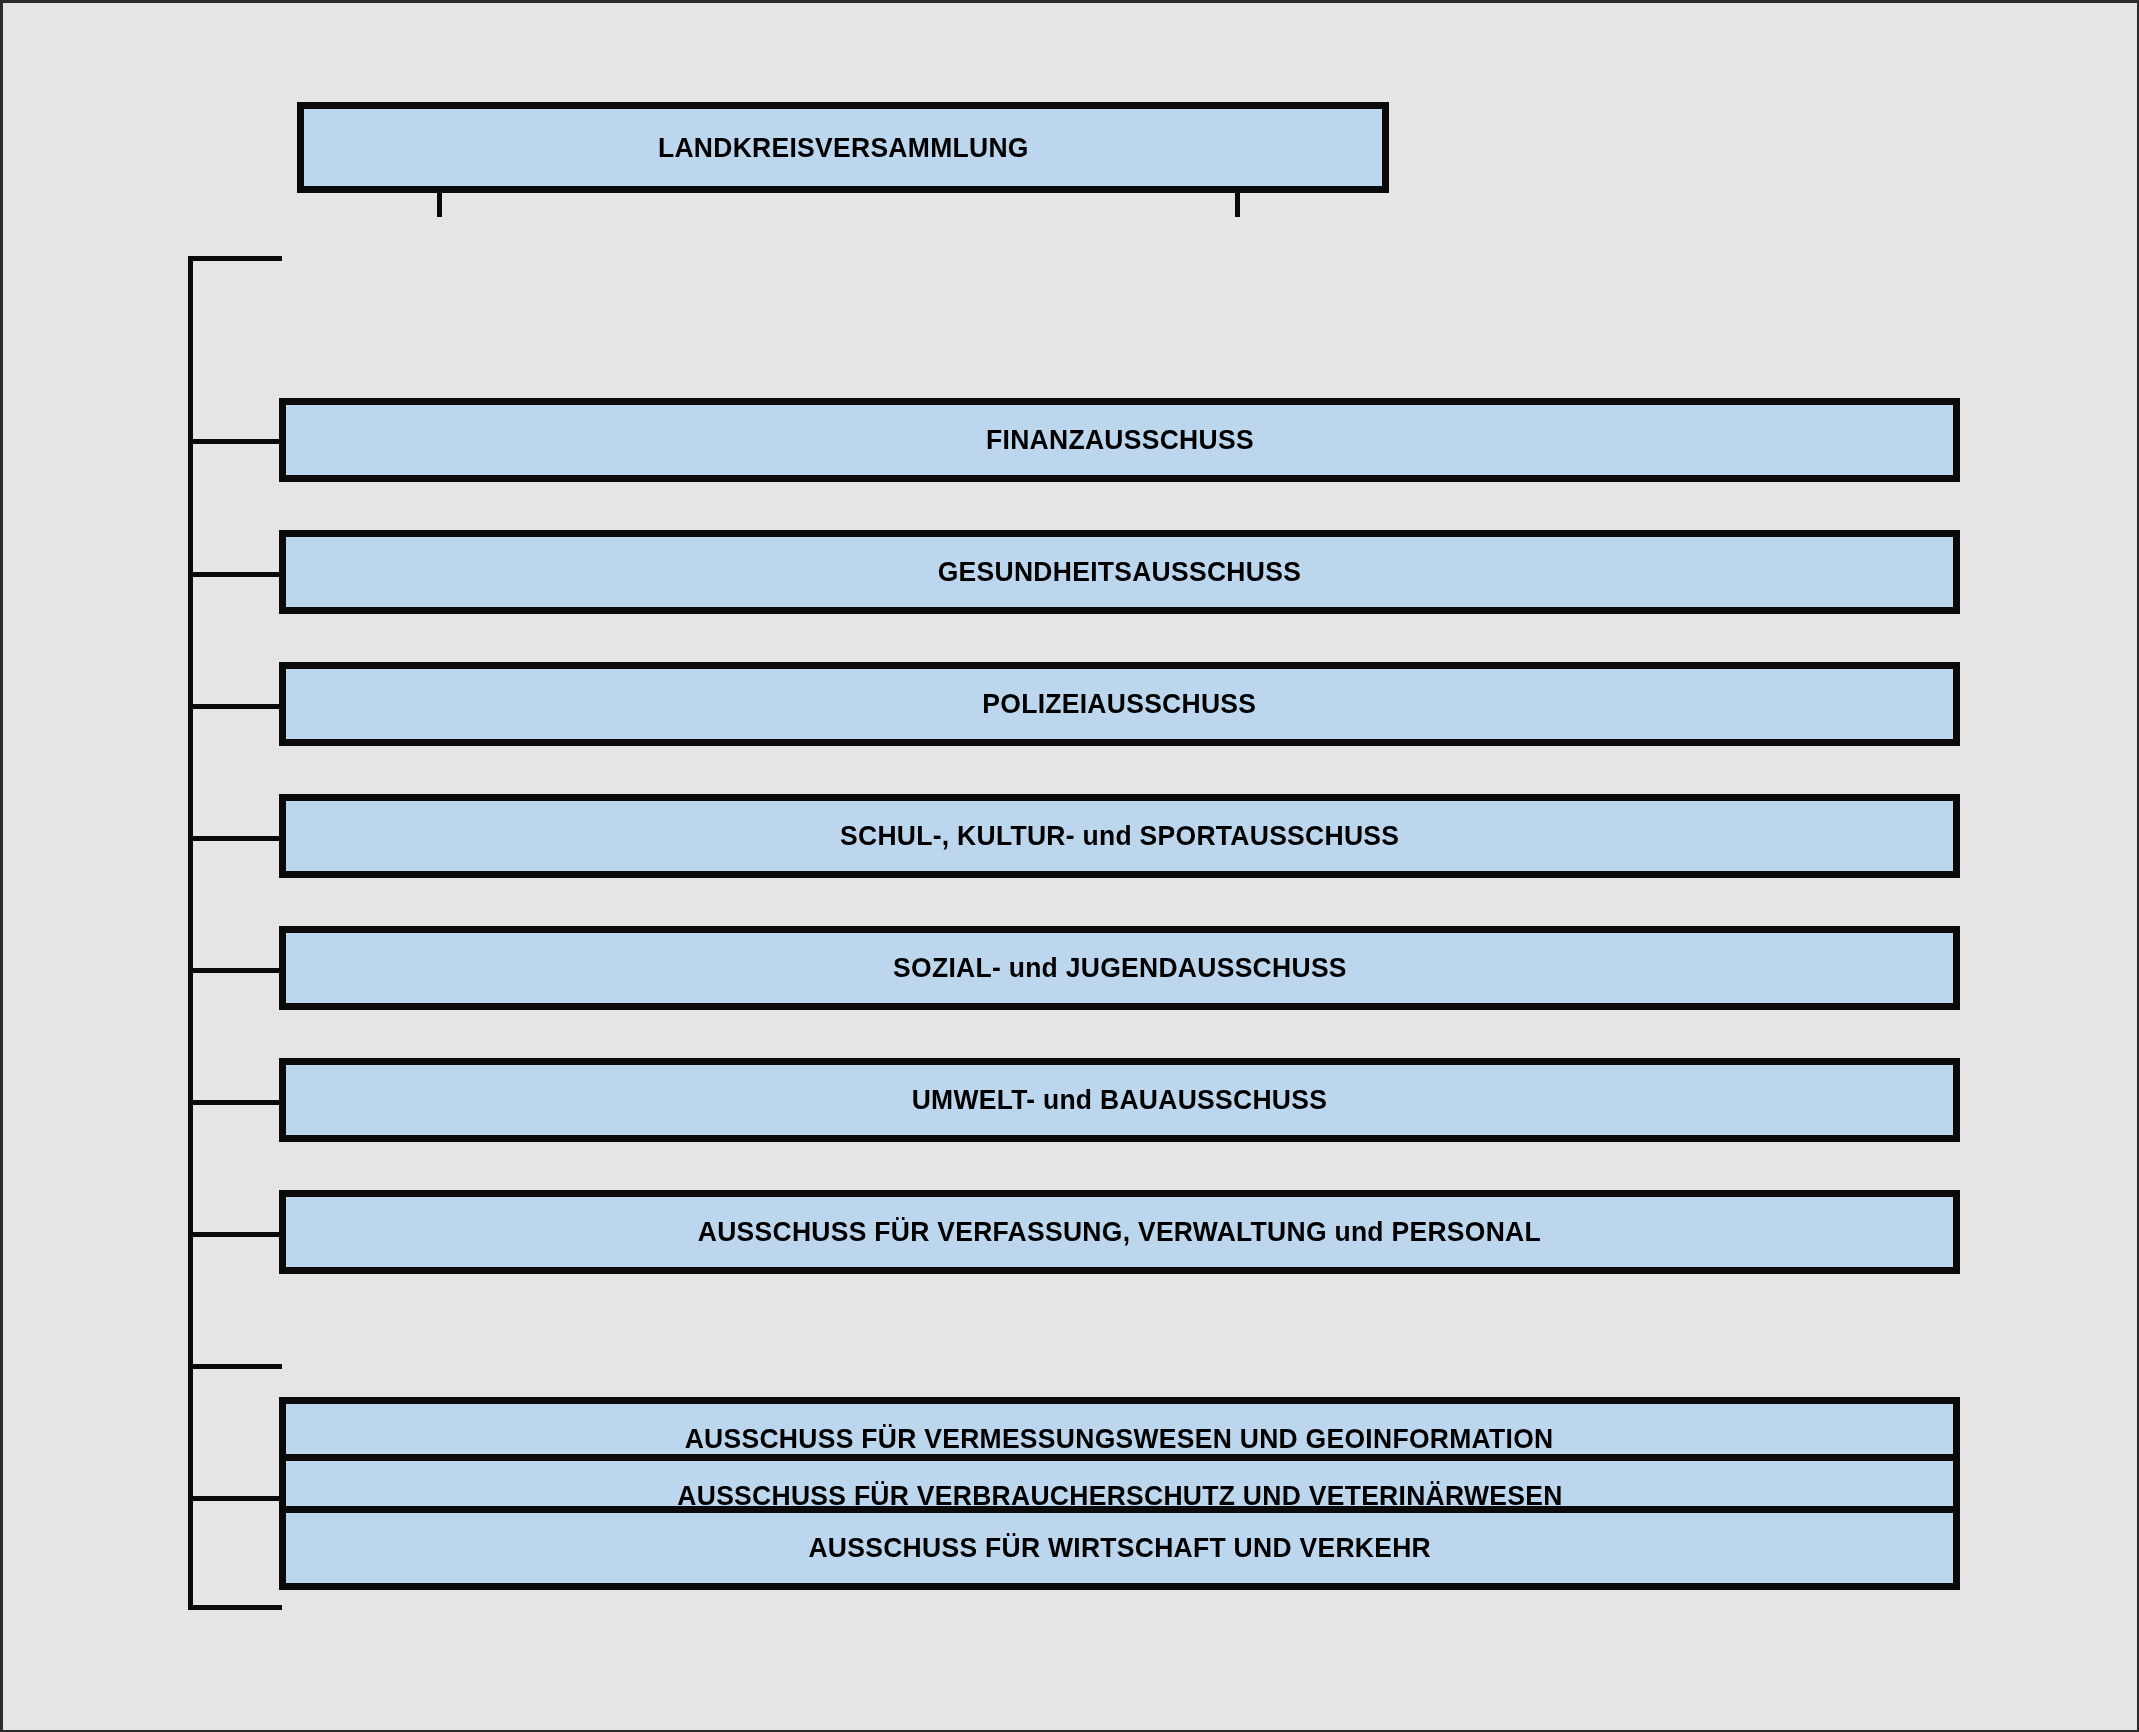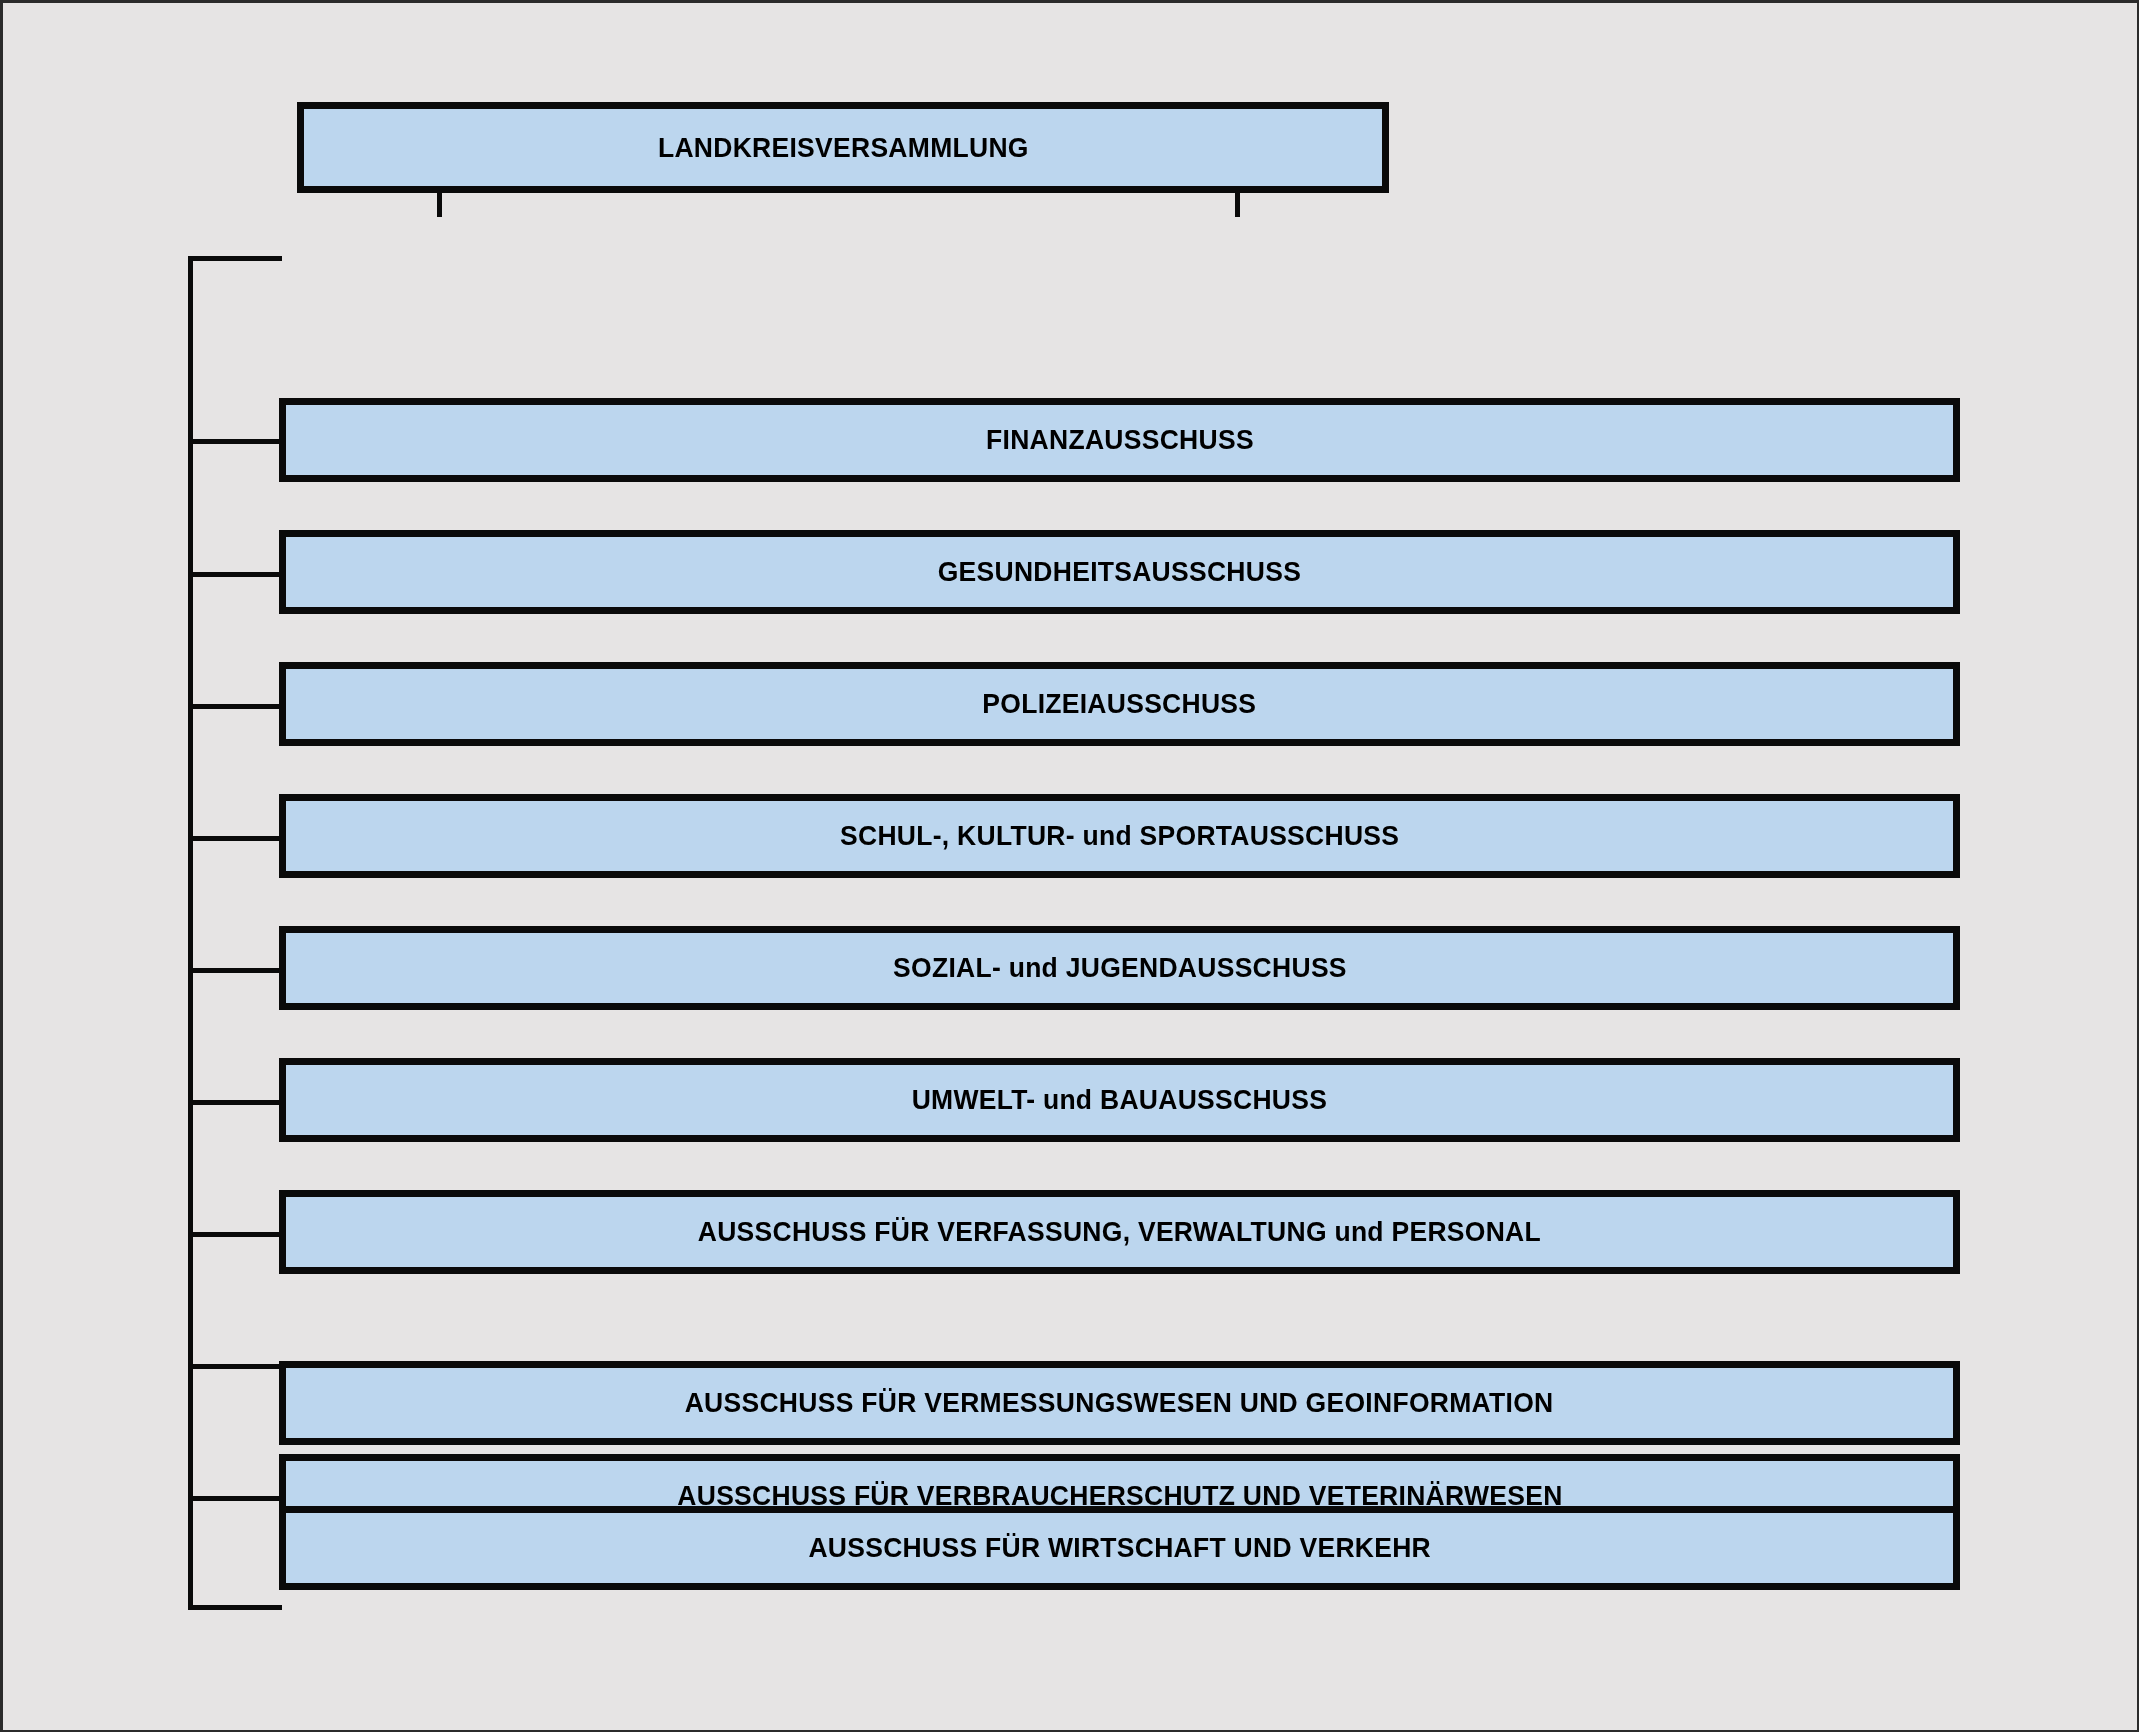--- a/index.html
+++ b/index.html
@@ -157,21 +157,21 @@
   </div>
   <div class="node cmt" style="top:1055px;">
     <span class="label">UMWELT- und BAUAUSSCHUSS</span>
   </div>
   <div class="node cmt" style="top:923px;">
     <span class="label">SOZIAL- und JUGENDAUSSCHUSS</span>
   </div>
   <div class="node cmt" style="top:1187px;">
     <span class="label">AUSSCHUSS FÜR VERFASSUNG, VERWALTUNG und PERSONAL</span>
   </div>
-  <div class="node cmt" style="top:1358px;">
+  <div class="node cmt" style="top:1394px;">
     <span class="label">AUSSCHUSS FÜR VERMESSUNGSWESEN UND GEOINFORMATION</span>
   </div>
   <div class="node cmt" style="top:1451px;">
     <span class="label">AUSSCHUSS FÜR VERBRAUCHERSCHUTZ UND VETERINÄRWESEN</span>
   </div>
   <div class="node cmt" style="top:1503px;">
     <span class="label">AUSSCHUSS FÜR WIRTSCHAFT UND VERKEHR</span>
   </div>
 
 </div>

